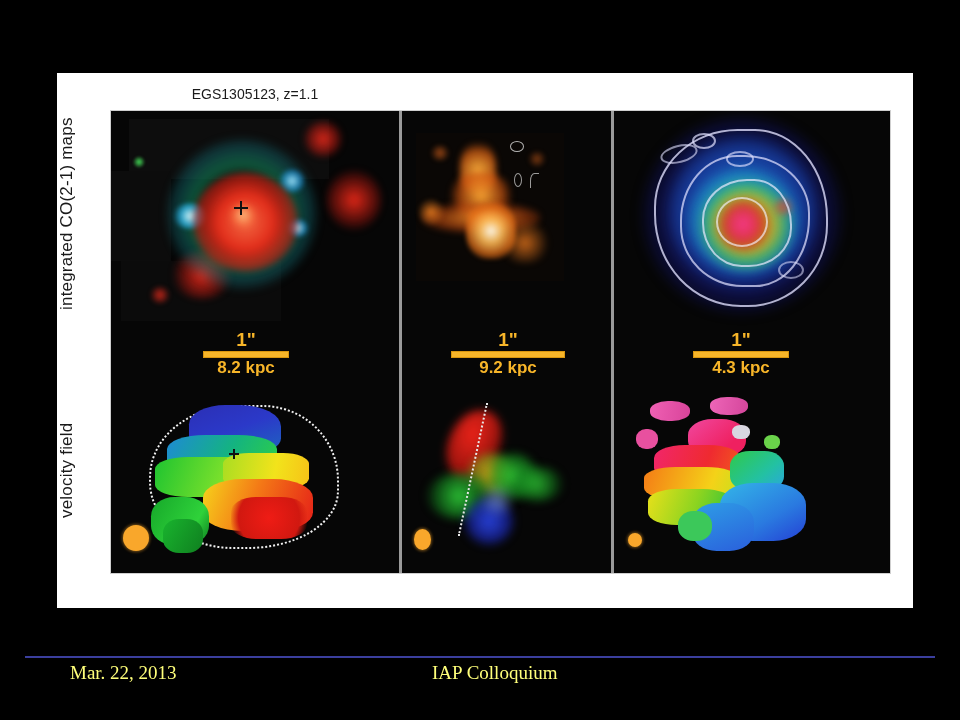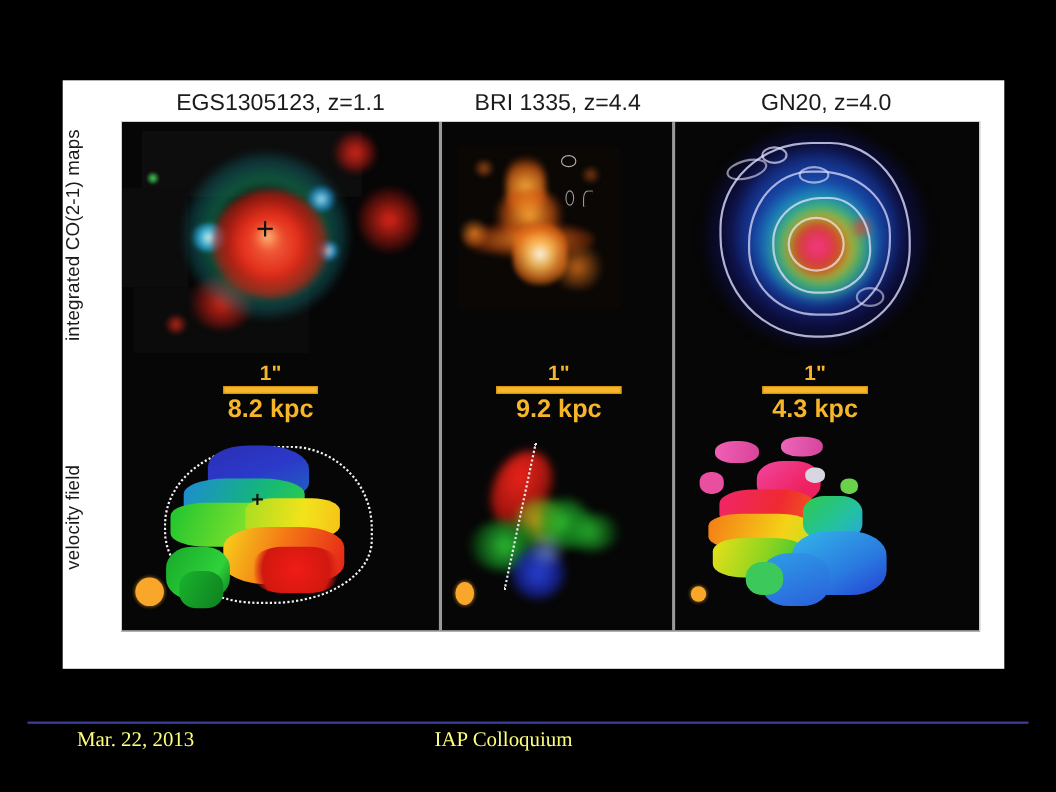--- a/index.html
+++ b/index.html
@@ -22,21 +22,21 @@
     writing-mode:vertical-rl;transform:rotate(180deg);
     text-align:center;white-space:nowrap;
     font-family:"Liberation Sans", sans-serif;
   }
   #vlabel-co{top:6px;height:270px;}
   #vlabel-vel{top:282px;height:230px;}
 
   
   .col-title{
     position:absolute;top:6px;height:30px;line-height:30px;
-    text-align:center;color:#1b1b1b;font-size:21px;white-space:nowrap;
+    text-align:center;color:#1b1b1b;font-size:14px;white-space:nowrap;
   }
 
   
   #imgarea{
     position:absolute;left:53px;top:37px;width:779px;height:462px;
     background:#050505;border:1px solid #cfcfcf;overflow:hidden;
   }
   .panel{position:absolute;top:0;bottom:0;background:#060606;overflow:hidden;}
   .divider{position:absolute;top:0;bottom:0;width:3px;background:#9a9a9a;}
 
@@ -44,53 +44,51 @@
 
   
   .blob{position:absolute;border-radius:50%;}
 
   
   .scalebar{position:absolute;text-align:center;color:#f7b529;
             font-weight:bold;line-height:1.05;}
   .scalebar .tick{font-size:19px;letter-spacing:0;}
   .scalebar .bar{height:7px;background:#f7b529;margin:1px auto 1px auto;
                  border:1px solid #d9960f;box-sizing:border-box;}
-  .scalebar .kpc{font-size:23px;}
+  .scalebar .kpc{font-size:17px;}
 
   
   .beam{position:absolute;background:#f9a72b;border-radius:50%;
         box-shadow:0 0 3px 1px rgba(249,167,43,.45);}
 
   
   #footer-rule{position:absolute;left:25px;top:656px;width:910px;height:2px;
                background:#3b3f9e;}
   .footer-text{position:absolute;top:662px;color:#ffff7a;font-size:19px;
                font-family:"Liberation Serif", serif;white-space:nowrap;}
   #footer-date{left:70px;}
-  #footer-event{left:395px;}
+  #footer-event{left:432px;}
 
   
   .cross{position:absolute;}
   .cross:before,.cross:after{content:"";position:absolute;background:#111;}
   .cross:before{left:0;top:50%;width:100%;height:2px;margin-top:-1px;}
   .cross:after{top:0;left:50%;height:100%;width:2px;margin-left:-1px;}
 </style>
 </head>
 <body>
 
 <div id="slide">
 
   <div id="figure-card">
 
     <div class="vlabel" id="vlabel-co">integrated CO(2-1) maps</div>
     <div class="vlabel" id="vlabel-vel">velocity field</div>
 
     <div class="col-title" style="left:53px;width:290px;">EGS1305123, z=1.1</div>
-    <div class="col-title" style="left:344px;width:212px;">BRI 1335, z=4.4</div>
-    <div class="col-title" style="left:556px;width:276px;">GN20, z=4.0</div>
 
     <div id="imgarea">
 
       <div class="panel" style="left:0;width:288px;">
         <div class="panel-inner">
 
           <div style="position:absolute;left:0;top:0;width:288px;height:215px;overflow:hidden;">
             <div style="position:absolute;left:18px;top:8px;width:200px;height:60px;background:#0d0d0d;"></div>
             <div style="position:absolute;left:0px;top:60px;width:60px;height:90px;background:#0c0c0c;"></div>
             <div style="position:absolute;left:10px;top:150px;width:160px;height:60px;background:#0b0b0b;"></div>

